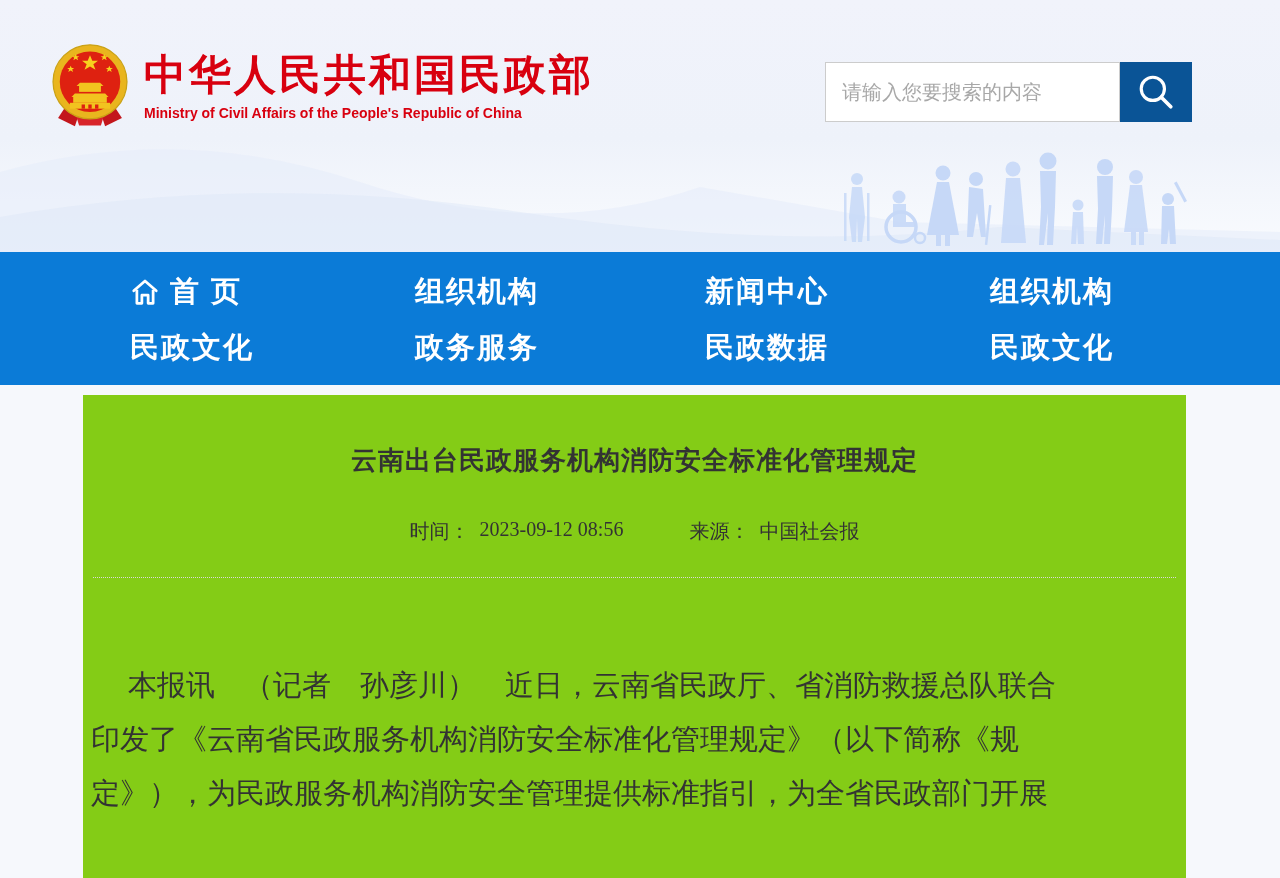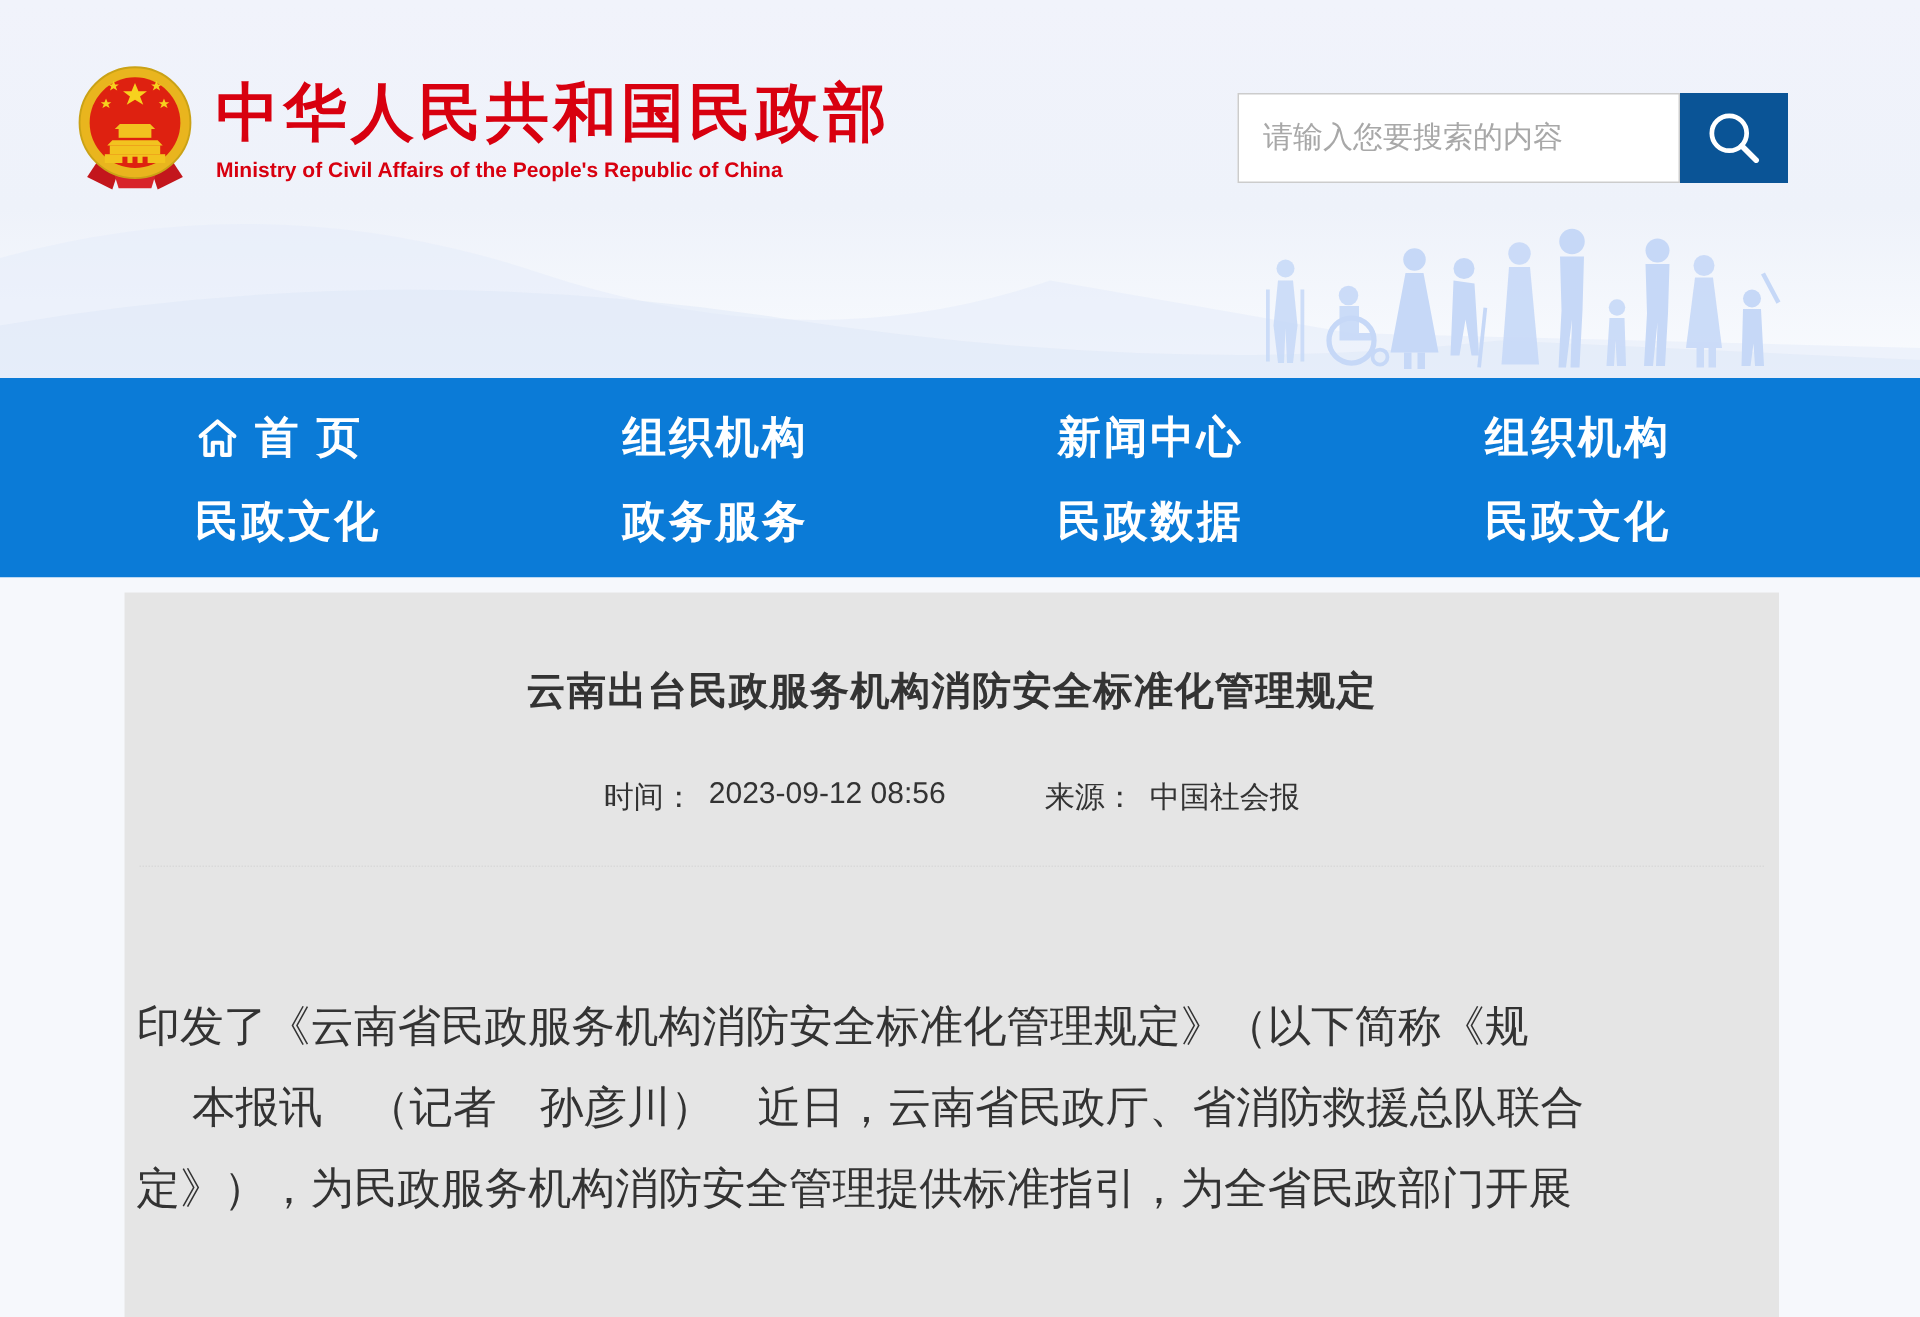--- a/index.html
+++ b/index.html
@@ -24,21 +24,21 @@
     display:flex; align-items:center; justify-content:center; cursor:pointer; }
 
   
   .nav { width:100%; height:133px; background:#0b7bd7; padding:12px 0 0 130px; }
   .nav-grid { display:grid; grid-template-columns:285px 290px 285px auto; grid-auto-rows:56px; align-items:center; }
   .nav-item { color:#fff; font-size:29px; font-weight:700; letter-spacing:2px;
     text-decoration:none; display:flex; align-items:center; gap:10px; justify-self:start; white-space:nowrap; cursor:pointer; }
 
   
   .main { height:493px; background:#f6f8fc; padding-top:10px; }
-  .card { margin-left:83px; width:1103px; height:100%; background:#e5e5e5; padding:48px 8px 0; }
+  .card { margin-left:83px; width:1103px; height:100%; background:#84cc16; padding:48px 8px 0;font-family:Liberation Serif, serif; }
   .article-title { text-align:center; font-size:26px; font-weight:700; color:#333; letter-spacing:1px; }
   .article-meta { margin-top:40px; display:flex; justify-content:center; align-items:center;
     font-size:20px; color:#333;gap:20px; }
   .article-meta .pair { display:flex; gap:10px; }
   .meta-gap { width:26px; }
   .divider { margin:32px 2px 0; border-top:1px dotted #d9d9d9; }
   .article-body { margin-top:80px; font-size:29px; line-height:54px; color:#333; }
   .article-body .line { white-space:nowrap; }
   .article-body .line.first { text-indent:37px; }
 </style>
@@ -201,18 +201,18 @@
       <div class="meta-gap"></div>
       <div class="pair">
         <span>来源：</span>
         <span>中国社会报</span>
       </div>
     </div>
 
     <div class="divider"></div>
 
     <div class="article-body">
+      <div class="line first">本报讯　（记者　孙彦川）　近日，云南省民政厅、省消防救援总队联合</div>
       <div class="line">印发了《云南省民政服务机构消防安全标准化管理规定》（以下简称《规</div>
-      <div class="line first">本报讯　（记者　孙彦川）　近日，云南省民政厅、省消防救援总队联合</div>
       <div class="line">定》），为民政服务机构消防安全管理提供标准指引，为全省民政部门开展</div>
     </div>
   </div>
 </div>
 
 </body></html>

